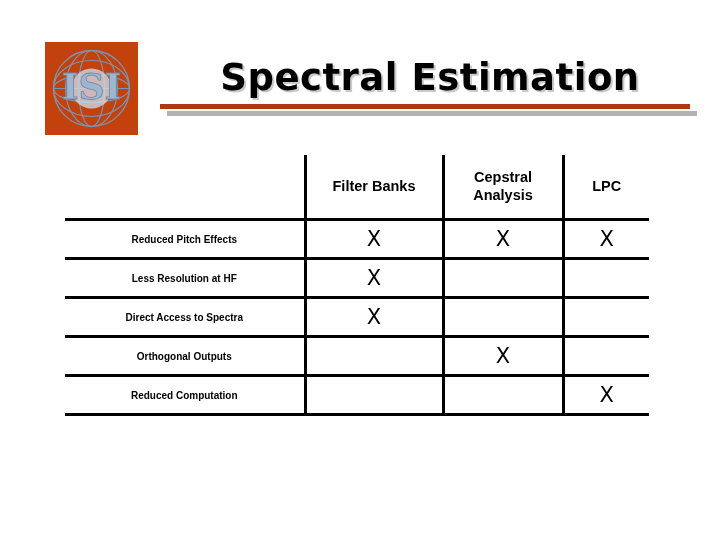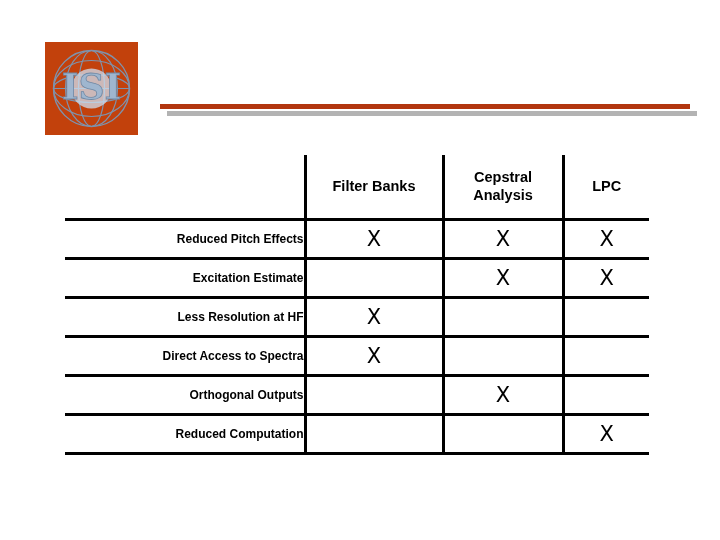--- a/index.html
+++ b/index.html
@@ -102,23 +102,23 @@
   tr.head-row td.sep { border-left: 3px solid #000; }
 
   tr.data-row td {
     height: 36px;
     border-bottom: 3px solid #000;
     vertical-align: middle;
   }
   tr.data-row td.sep { border-left: 3px solid #000; }
 
   td.row-label {
-    text-align: right;
+    text-align: center;
     padding-left: 8px;
-    font-size: 12px;
+    font-size: 10px;
     font-weight: bold;
     color: #000;
     white-space: nowrap;
   }
   td.mark {
     text-align: center;
     font-size: 21px;
     font-weight: normal;
     font-family: "DejaVu Sans", sans-serif;
     color: #000;
@@ -135,20 +135,21 @@
       <ellipse cx="46.5" cy="46.5" rx="13" ry="38" fill="none" stroke="#7e93ad" stroke-width="1.2"></ellipse>
       <ellipse cx="46.5" cy="46.5" rx="26" ry="38" fill="none" stroke="#7e93ad" stroke-width="1.2"></ellipse>
       <line x1="8.5" y1="46.5" x2="84.5" y2="46.5" stroke="#7e93ad" stroke-width="1.2"></line>
       <ellipse cx="46.5" cy="46.5" rx="38" ry="14" fill="none" stroke="#7e93ad" stroke-width="1.2"></ellipse>
       <ellipse cx="46.5" cy="46.5" rx="38" ry="28" fill="none" stroke="#7e93ad" stroke-width="1.2"></ellipse>
       <circle cx="46.5" cy="46.5" r="20" fill="#cfe0f2" opacity="0.75"></circle>
       <text x="46.5" y="57" text-anchor="middle" font-family="DejaVu Serif, serif" font-size="36" font-weight="bold" fill="#9fb6cf" stroke="#6f89a6" stroke-width="0.8">ISI</text>
     </svg>
   </div>
 
+  <div id="slide-title">Spectral Estimation</div>
   <div id="title-rule"></div>
   <div id="title-rule-shadow"></div>
 
 </div>
 
 <table id="matrix-table">
   <colgroup>
     <col class="c-label">
     <col class="c-fb">
     <col class="c-ca">
@@ -169,26 +170,20 @@
       </td>
     </tr>
 
     <tr class="data-row">
       <td class="row-label">Reduced Pitch Effects</td>
       <td class="mark sep">X</td>
       <td class="mark sep">X</td>
       <td class="mark sep">X</td>
     </tr>
 
-    <tr class="data-row">
-      <td class="row-label">Excitation Estimate</td>
-      <td class="mark sep"></td>
-      <td class="mark sep">X</td>
-      <td class="mark sep">X</td>
-    </tr>
 
     <tr class="data-row">
       <td class="row-label">Less Resolution at HF</td>
       <td class="mark sep">X</td>
       <td class="mark sep"></td>
       <td class="mark sep"></td>
     </tr>
 
     <tr class="data-row">
       <td class="row-label">Direct Access to Spectra</td>

